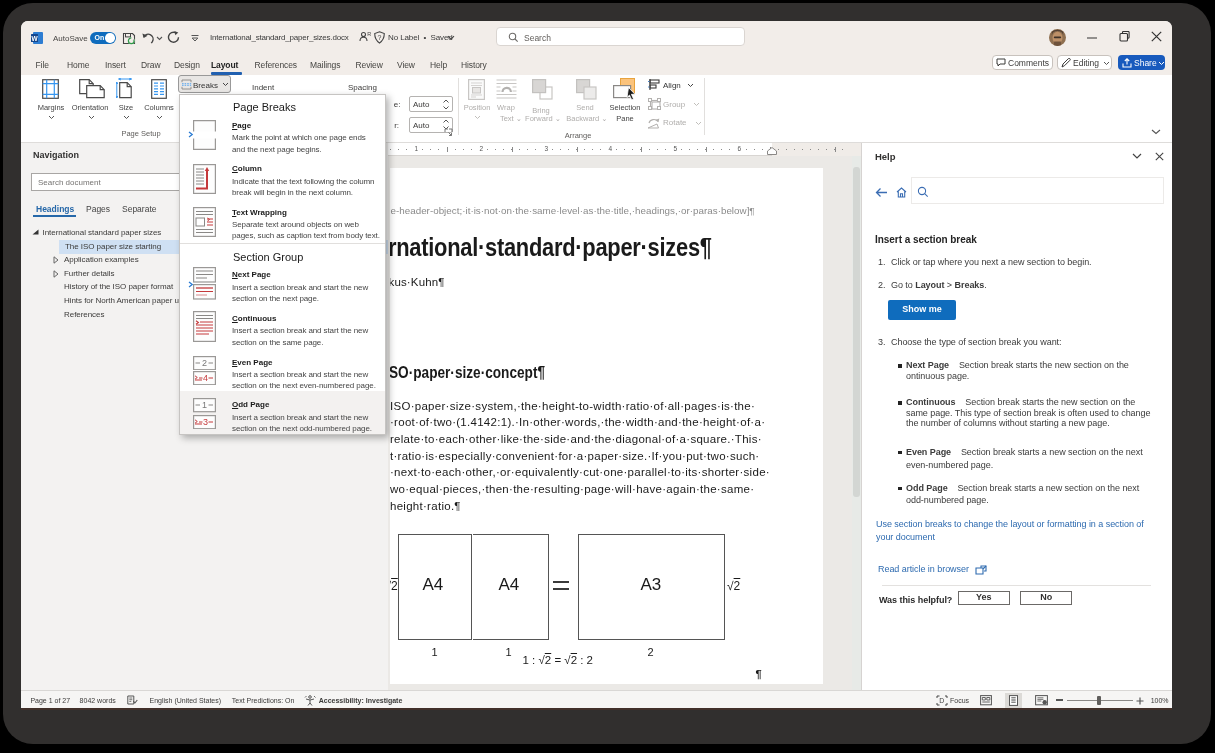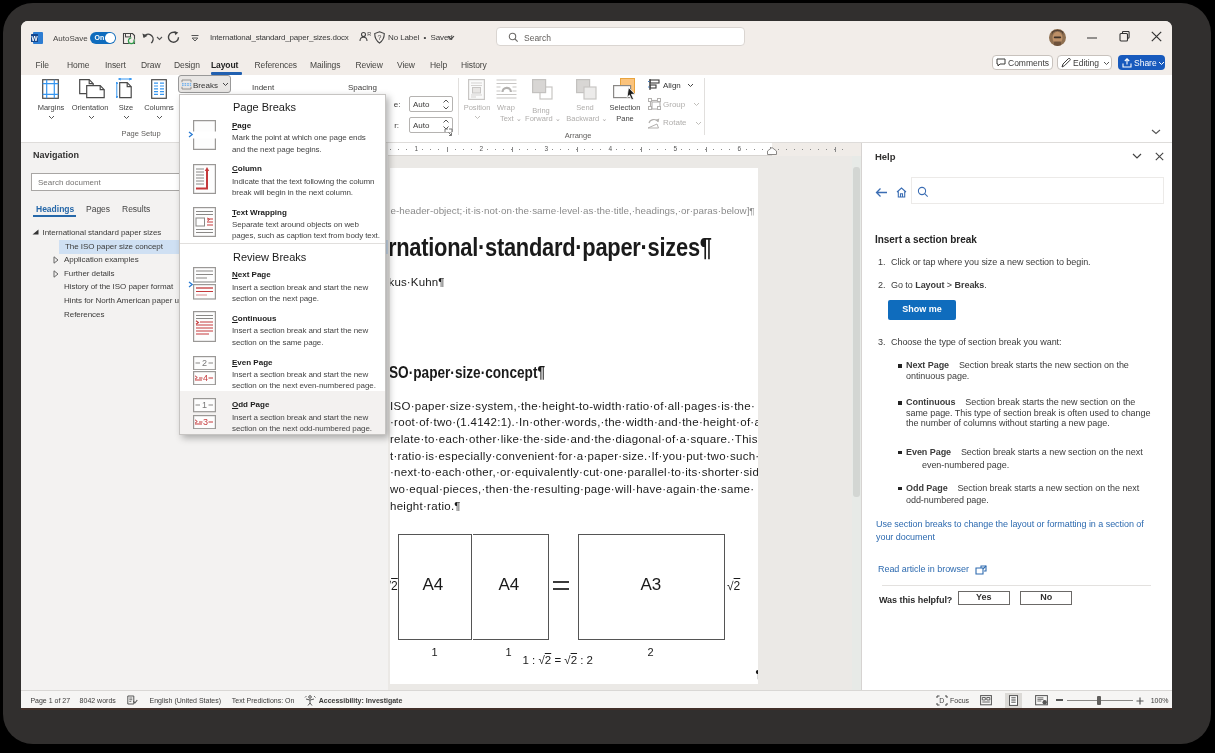--- a/index.html
+++ b/index.html
@@ -15,21 +15,21 @@
 #ribbon{position:absolute;left:0;top:54px;width:1151px;height:68px;background:#fff;border-bottom:1px solid #dedcda;}
 .tab{position:absolute;top:6px;font-size:8.5px;color:#464542;letter-spacing:-0.1px;}
 
 .rlabel{position:absolute;font-size:7.5px;color:#444;text-align:center;}
 .gray .rlabel,.graytxt{color:#b0aeac;}
 
 #navpane{position:absolute;left:0;top:122px;width:367px;height:547px;background:#f3f2f1;}
 #docarea{position:absolute;left:367px;top:122px;width:473px;height:547px;background:#ebe9e6;overflow:hidden;}
 #helppane{position:absolute;left:840px;top:122px;width:311px;height:547px;background:#fff;border-left:1px solid #d6d3d1;}
 #statusbar{position:absolute;left:0;top:669px;width:1151px;height:18px;background:#f6f5f4;border-top:1px solid #d9d7d5;font-size:8.5px;color:#3b3a39;}
-#page{position:absolute;left:1.5px;top:24.5px;width:368px;height:516px;background:#fff;overflow:hidden;}
+#page{position:absolute;left:1.5px;top:24.5px;width:433px;height:516px;background:#fff;overflow:hidden;}
 
 #bmenu{position:absolute;left:158px;top:73px;width:207px;height:341px;background:#fff;border:1px solid #c6c4c2;box-shadow:3px 3px 7px rgba(0,0,0,.3);}
 .mhead{position:absolute;left:9px;font-weight:normal;font-size:11px;color:#1a1a1a;margin-left:44px;}
 .mtitle{position:absolute;left:52px;font-weight:bold;font-size:8px;color:#1a1a1a;}
 .mdesc{position:absolute;left:52px;font-size:8px;color:#454545;white-space:nowrap;}
 .u{text-decoration:underline;}
 .nvt{font-size:8px;color:#3b3a39;white-space:nowrap;letter-spacing:-0.05px;}
 .doc{position:absolute;white-space:nowrap;color:#1a1a1a;}
 .hp{position:absolute;font-size:9px;color:#3b3b3b;white-space:nowrap;letter-spacing:-0.05px;}
 .st{position:absolute;top:6px;font-size:7px;color:#3b3a39;white-space:nowrap;}
@@ -310,28 +310,28 @@
     <svg class="abs" style="left:1130px;top:108px" width="10" height="6" viewBox="0 0 10 6">
         <path d="M1 1 l4 3.5 4-3.5" stroke="#555" stroke-width="1.1" fill="none"></path>
       </svg>
   </div>
   <div id="navpane">
     <span class="abs" style="left:12px;top:7px;font-size:9px;font-weight:bold;color:#323130">Navigation</span>
     <span class="abs" style="left:10px;top:30px;width:341px;height:18px;background:#fff;border:1px solid #a8a6a4"></span>
     <span class="abs" style="left:17px;top:34.5px;font-size:8px;color:#767472">Search document</span>
     <span class="abs" style="left:15px;top:61px;font-size:8.5px;font-weight:bold;color:#2668a9">Headings</span>
     <span class="abs" style="left:65px;top:61px;font-size:8.5px;color:#444">Pages</span>
-    <span class="abs" style="left:101px;top:61px;font-size:8.5px;color:#444">Results</span>
+    <span class="abs" style="left:101px;top:61px;font-size:8.5px;color:#444">Separate</span>
     <span class="abs" style="left:12px;top:71.5px;width:43px;height:2.4px;background:#2668a9"></span>
     <svg class="abs" style="left:10.5px;top:85.5px" width="7" height="6" viewBox="0 0 7 6">
         <path d="M6.5 0.5 v5 h-6 z" fill="#333"></path>
       </svg>
     <span class="abs nvt" style="left:21.5px;top:84.5px">International standard paper sizes</span>
     <span class="abs" style="left:38px;top:97.3px;width:329px;height:13.6px;background:#cfe0f3"></span>
-    <span class="abs nvt" style="left:44px;top:98.5px">The ISO paper size concept</span>
+    <span class="abs nvt" style="left:44px;top:98.5px">The ISO paper size starting</span>
     <svg class="abs" style="left:32px;top:113px" width="6" height="8" viewBox="0 0 6 8">
         <path d="M1 0.8 L5 4 1 7.2 z" fill="none" stroke="#666" stroke-width="1"></path>
       </svg>
     <span class="abs nvt" style="left:43px;top:112px">Application examples</span>
     <svg class="abs" style="left:32px;top:126.6px" width="6" height="8" viewBox="0 0 6 8">
         <path d="M1 0.8 L5 4 1 7.2 z" fill="none" stroke="#666" stroke-width="1"></path>
       </svg>
     <span class="abs nvt" style="left:43px;top:125.7px">Further details</span>
     <span class="abs nvt" style="left:43px;top:139.3px">History of the ISO paper format</span>
     <span class="abs nvt" style="left:43px;top:152.9px">Hints for North American paper users</span>
@@ -396,36 +396,36 @@
     <svg class="abs" style="left:34px;top:43.5px" width="11" height="11" viewBox="0 0 11 11">
         <path d="M1 5 L5.5 1 10 5 M2.3 4.5 V10 h6.4 V4.5 M4.5 10 V6.8 h2 V10" fill="none" stroke="#3b6db3" stroke-width="1.1"></path>
       </svg>
     <span class="abs" style="left:49px;top:34px;width:253px;height:26.5px;background:#fff;border:1px solid #eceae8"></span>
     <svg class="abs" style="left:55px;top:43px" width="12" height="12" viewBox="0 0 12 12">
         <circle cx="5" cy="5" r="3.6" fill="none" stroke="#3b6db3" stroke-width="1.1"></circle>
         <path d="M7.7 7.7 l3 3" stroke="#3b6db3" stroke-width="1.1"></path>
       </svg>
     <span class="hp" style="left:13px;top:90.5px;font-weight:bold;font-size:10px;color:#242424">Insert a section break</span>
     <span class="hp" style="left:16px;top:114px">1.</span>
-      <span class="hp" style="left:29px;top:114px">Click or tap where you size a new section to begin.</span>
+      <span class="hp" style="left:29px;top:114px">Click or tap where you next a new section to begin.</span>
     <span class="hp" style="left:16px;top:137px">2.</span>
       <span class="hp" style="left:29px;top:137px">Go to <b>Layout</b> &gt; <b>Breaks</b>.</span>
     <span class="abs" style="left:26px;top:157px;width:68px;height:19.5px;background:#0f6cbd;border-radius:2px;color:#fff;font-size:9px;font-weight:bold;text-align:center;line-height:19.5px">Show me</span>
     <span class="hp" style="left:16px;top:194px">3.</span>
       <span class="hp" style="left:29px;top:194px">Choose the type of section break you want:</span>
     <span class="hbul" style="top:221px"></span>
     <span class="hp" style="left:44px;top:217px"><b>Next Page</b> &nbsp;&nbsp;&nbsp;Section break starts the new section on the</span>
     <span class="hp" style="left:44px;top:227.5px">ontinuous page.</span>
     <span class="hbul" style="top:258px"></span>
     <span class="hp" style="left:44px;top:254.3px"><b>Continuous</b> &nbsp;&nbsp;&nbsp;Section break starts the new section on the</span>
     <span class="hp" style="left:44px;top:264.6px">same page. This type of section break is often used to change</span>
     <span class="hp" style="left:44px;top:274.9px">the number of columns without starting a new page.</span>
     <span class="hbul" style="top:307.5px"></span>
     <span class="hp" style="left:44px;top:304px"><b>Even Page</b> &nbsp;&nbsp;&nbsp;Section break starts a new section on the next</span>
-    <span class="hp" style="left:60px;top:316.5px">even-numbered page.</span>
+    <span class="hp" style="left:44px;top:316.5px">even-numbered page.</span>
     <span class="hbul" style="top:343.5px"></span>
     <span class="hp" style="left:44px;top:340px"><b>Odd Page</b> &nbsp;&nbsp;&nbsp;Section break starts a new section on the next</span>
     <span class="hp" style="left:44px;top:352px">odd-numbered page.</span>
     <span class="hp hlink" style="left:14px;top:376px">Use section breaks to change the layout or formatting in a section of</span>
     <span class="hp hlink" style="left:14px;top:389px">your document</span>
     <span class="hp hlink" style="left:16px;top:421.4px">Read article in browser</span>
     <svg class="abs" style="left:113px;top:421.5px" width="12" height="10" viewBox="0 0 12 10">
         <path d="M1 3 h7 v6 h-7 z M6 3 V1 h5 v5 h-2" fill="none" stroke="#2e6bb0" stroke-width="1.1"></path>
         <path d="M8.2 3.8 L11 1" stroke="#2e6bb0" stroke-width="1.1"></path>
       </svg>
@@ -508,21 +508,21 @@
         <rect x="3" y="11" width="8.5" height="8" fill="#fff" stroke="#8a8886" stroke-width="1"></rect>
         <g stroke="#c5393b" stroke-width="1">
           <path d="M14 12 h6 M14 15 h6 M14 18 h6"></path>
         </g>
         <path d="M14.5 11 l2 1.5 -2 1.5" fill="none" stroke="#c5393b" stroke-width="1"></path>
       </svg>
     <span class="mtitle" style="top:112.5px"><span class="u">T</span>ext Wrapping</span>
     <span class="mdesc" style="top:124.8px">Separate text around objects on web</span>
     <span class="mdesc" style="top:136px">pages, such as caption text from body text.</span>
     <span class="abs" style="left:0;top:148.3px;width:205px;height:1px;background:#e1dfdd"></span>
-    <span class="mhead" style="top:156.4px">Review Breaks</span>
+    <span class="mhead" style="top:156.4px">Section Group</span>
     <svg class="micon" style="left:13px;top:172px" width="23" height="15.6" viewBox="0 0 23 15.6">
         <rect x="0.6" y="0.6" width="21.8" height="14.4" fill="#fdfdfd" stroke="#9a9896" stroke-width="1.2"></rect>
         <g stroke="#8a8886" stroke-width="1.2">
           <path d="M3 4 h17 M3 7.5 h17 M3 11 h11"></path>
         </g>
       </svg>
     <svg class="micon" style="left:13px;top:189px" width="23" height="15.6" viewBox="0 0 23 15.6">
         <rect x="0.6" y="0.6" width="21.8" height="14.4" fill="#fdfdfd" stroke="#9a9896" stroke-width="1.2"></rect>
         <g stroke="#d88c8d" stroke-width="1.2">
           <path d="M3 4 h17 M3 7.5 h17 M3 11 h11"></path>

